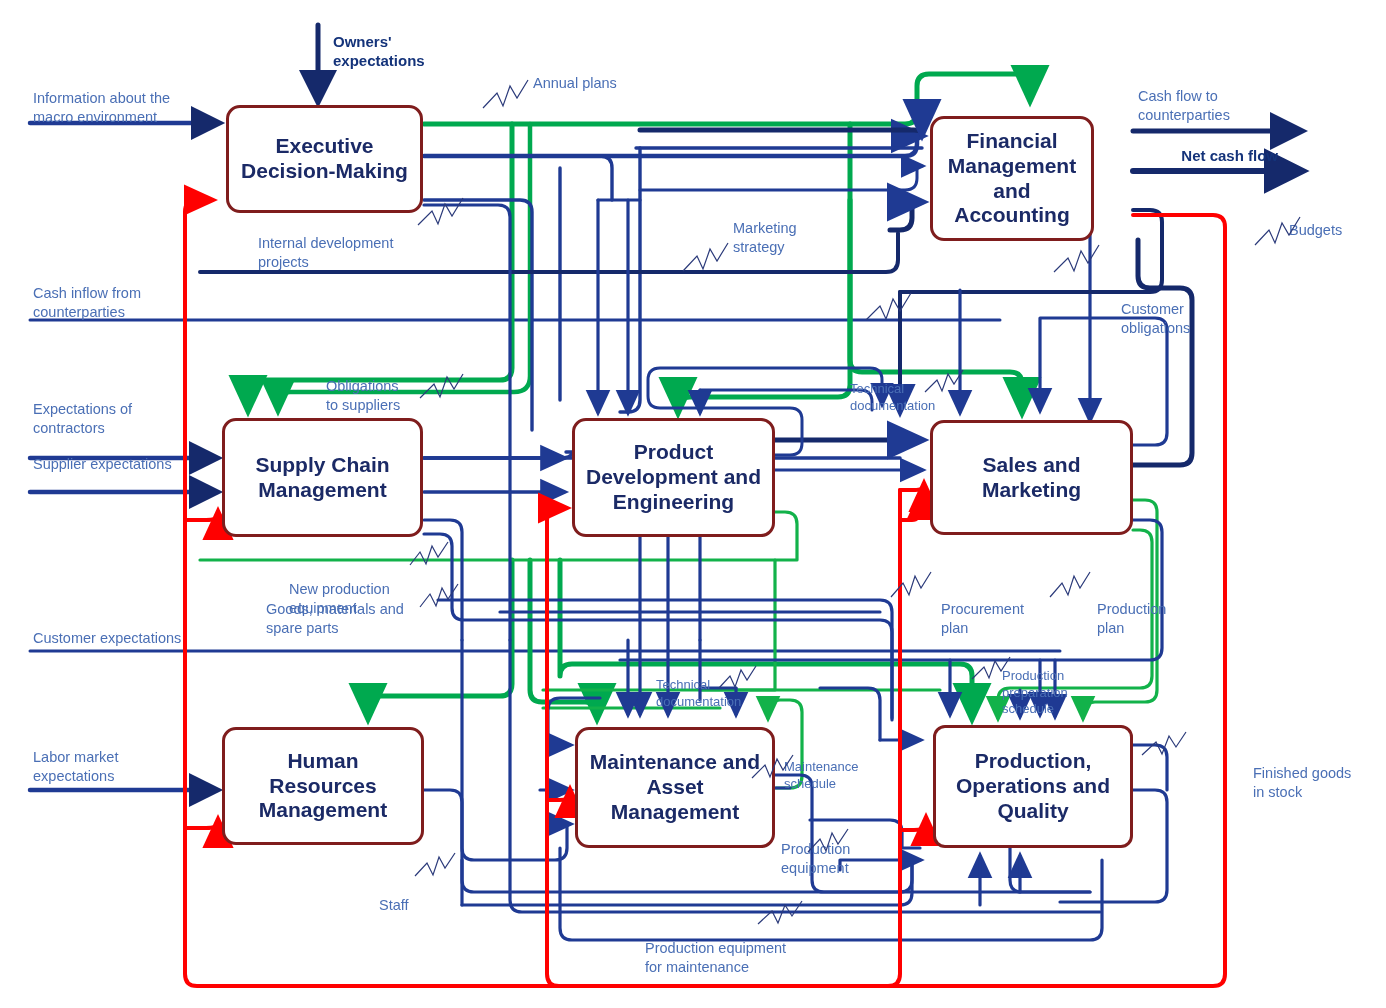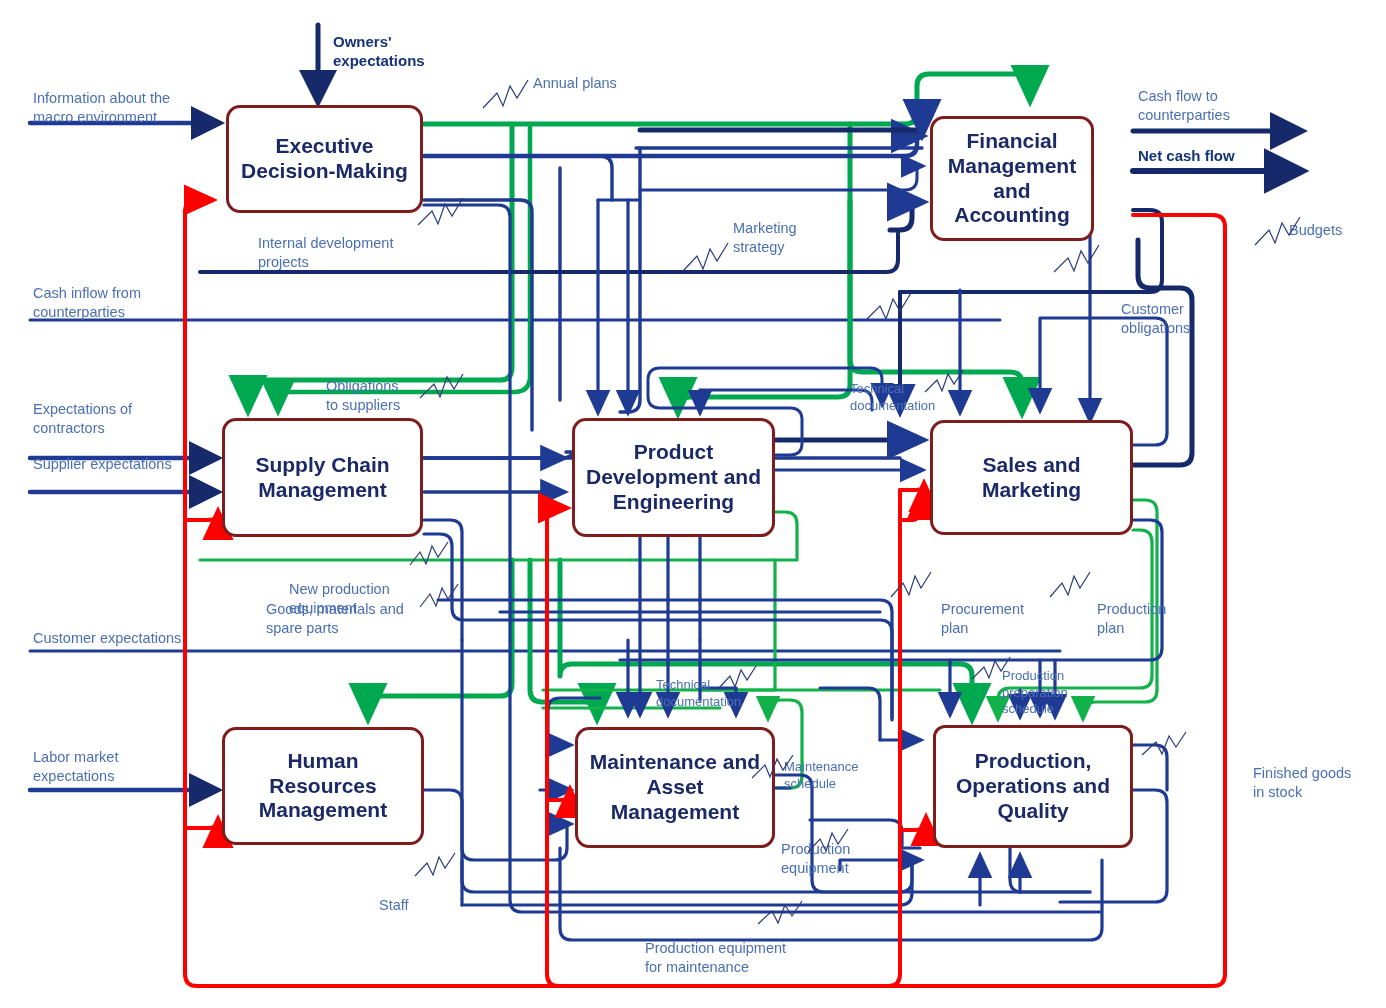--- a/index.html
+++ b/index.html
@@ -234,21 +234,21 @@
   <div class="lbl" style="left:33px;top:455px;width:180px;">Supplier expectations</div>
 
   <div class="lbl" style="left:33px;top:629px;width:175px;overflow:hidden;white-space:nowrap;">Customer expectations</div>
 
   <div class="lbl" style="left:33px;top:748px;width:160px;">Labor market
 expectations</div>
 
   <div class="lbl" style="left:1138px;top:87px;width:140px;">Cash flow to
 counterparties</div>
 
-  <div class="lbl bold" style="left:1138px;top:146px;width:140px;">Net cash flow</div>
+  <div class="lbl bold" style="left:1138px;top:146px;width:140px;text-align:right;">Net cash flow</div>
 
   <div class="lbl" style="left:533px;top:74px;">Annual plans</div>
 
   <div class="lbl" style="left:258px;top:234px;width:175px;">Internal development
 projects</div>
 
   <div class="lbl" style="left:733px;top:219px;width:110px;">Marketing
 strategy</div>
 
   <div class="lbl" style="left:1289px;top:221px;">Budgets</div>

